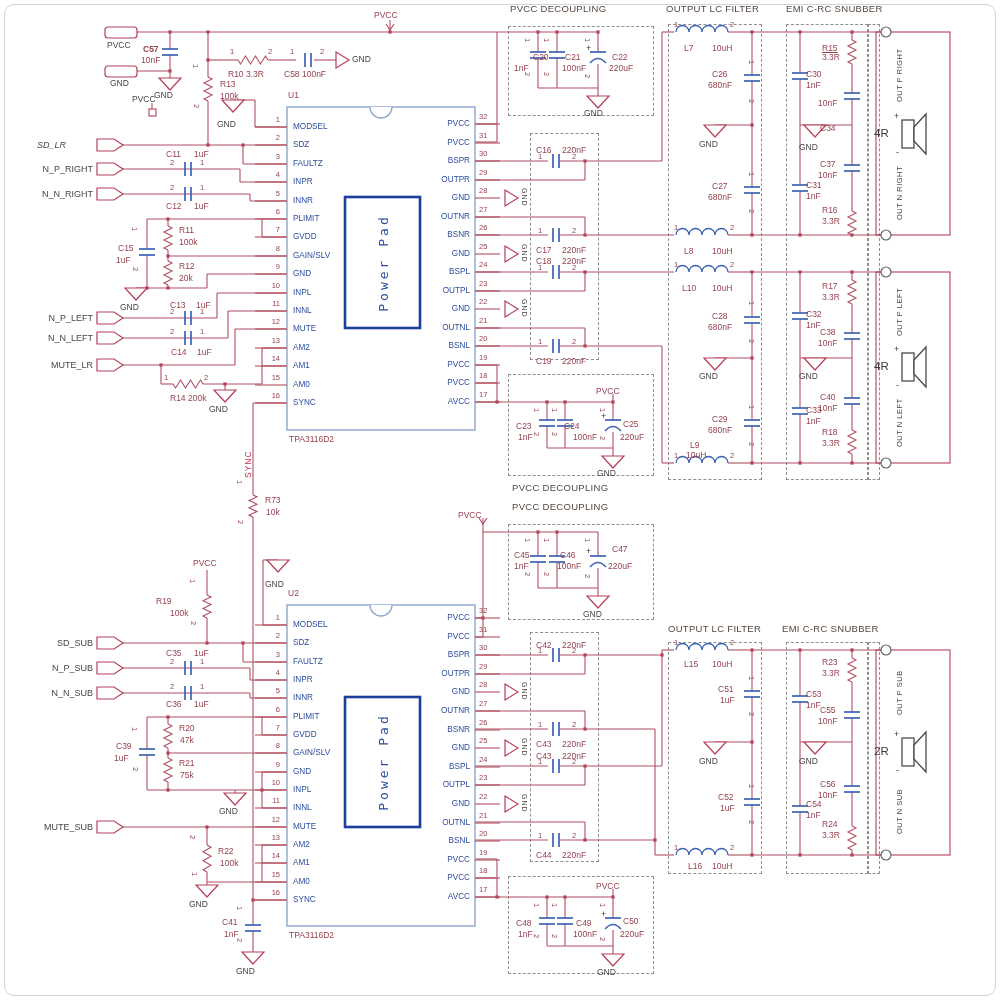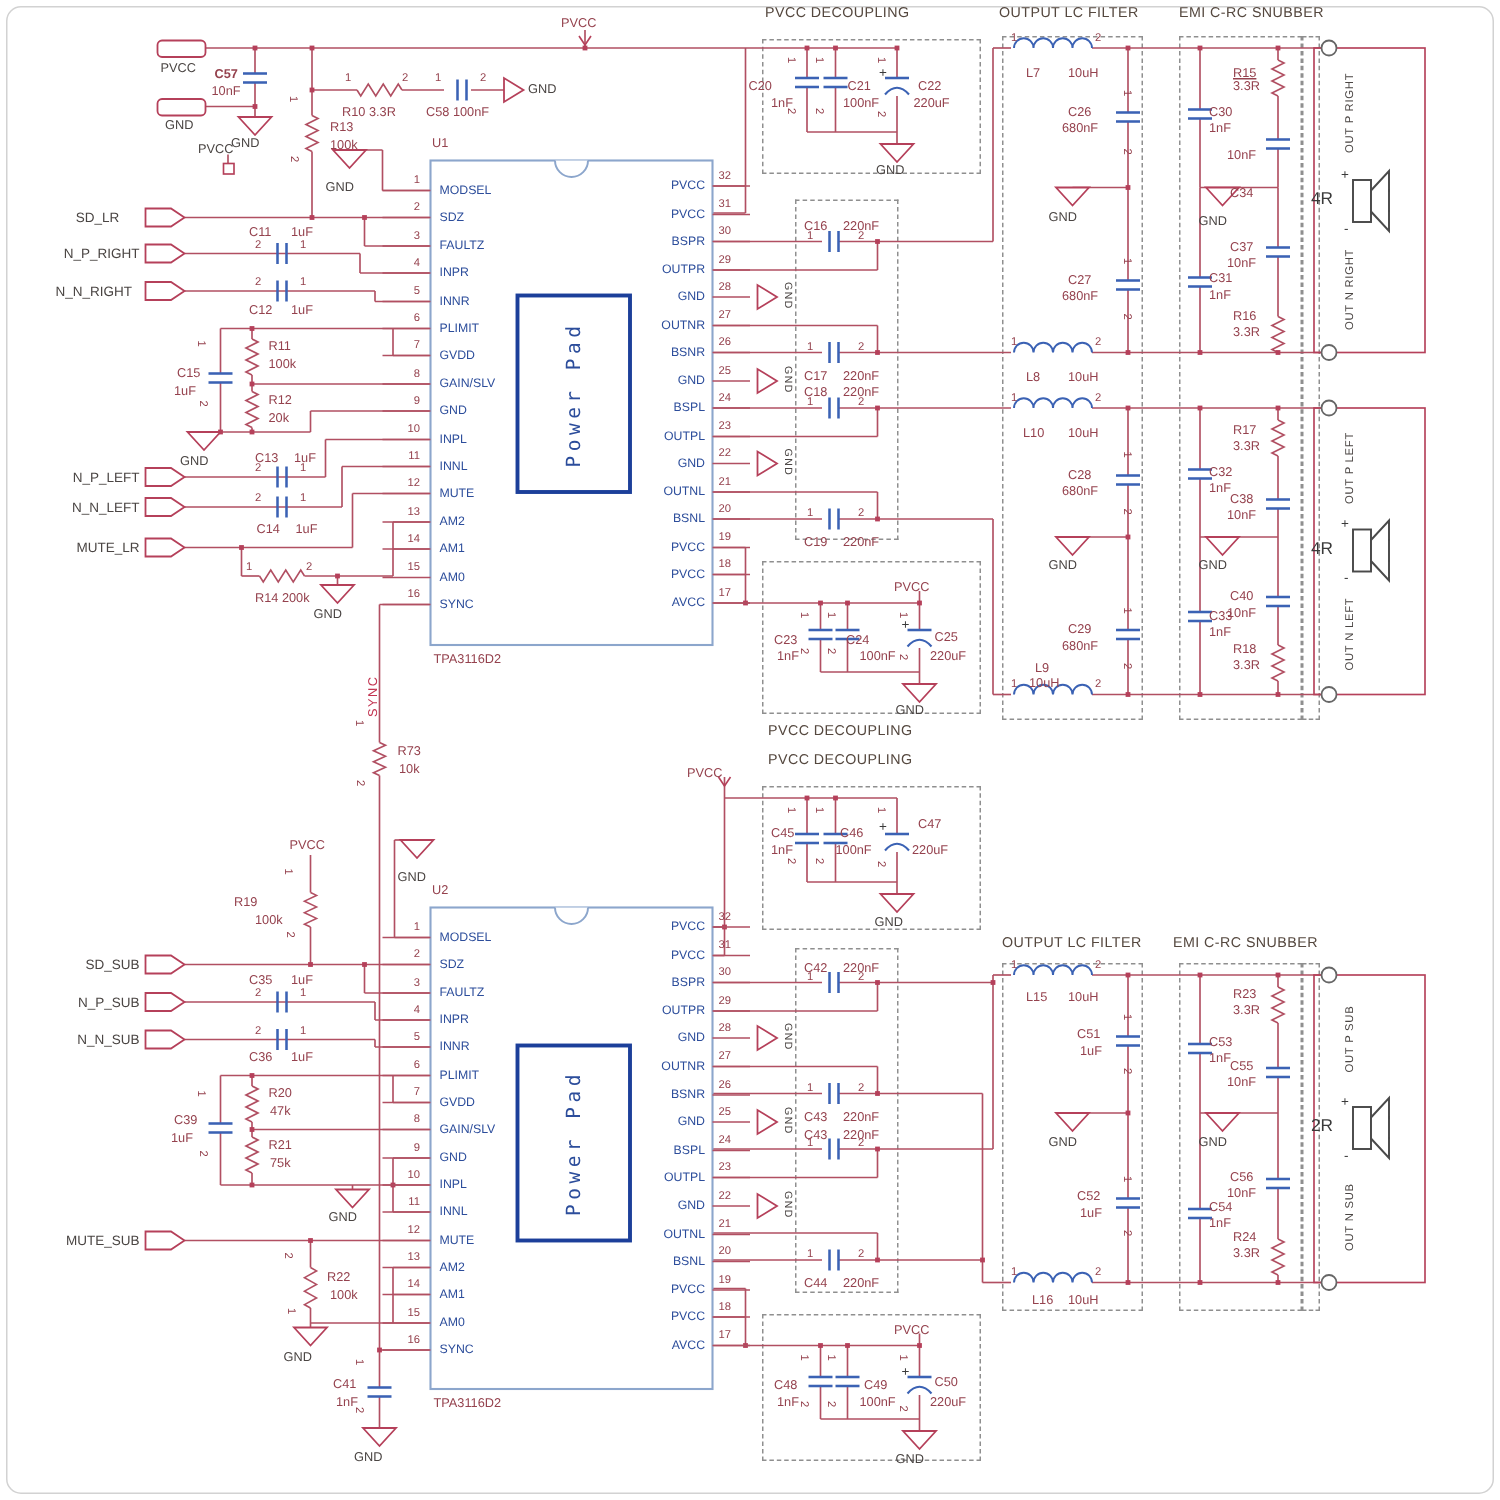--- a/index.html
+++ b/index.html
@@ -755,21 +755,21 @@
     <div class="lb m" style="left: 265px; top: 496px;">R73</div>
     <div class="lb m" style="left: 266px; top: 508px;">10k</div>
     <div class="lb m" style="left: 536px; top: 146px;">C16</div>
     <div class="lb m" style="left: 562px; top: 146px;">220nF</div>
     <div class="lb m" style="left: 536px; top: 246px;">C17</div>
     <div class="lb m" style="left: 562px; top: 246px;">220nF</div>
     <div class="lb m" style="left: 536px; top: 257px;">C18</div>
     <div class="lb m" style="left: 562px; top: 257px;">220nF</div>
     <div class="lb m" style="left: 536px; top: 357px;">C19</div>
     <div class="lb m" style="left: 562px; top: 357px;">220nF</div>
-    <div class="lb m" style="left: 499px; top: 53px;">C20</div>
+    <div class="lb m" style="left: 533px; top: 53px;">C20</div>
     <div class="lb m" style="left: 514px; top: 64px;">1nF</div>
     <div class="lb m" style="left: 565px; top: 53px;">C21</div>
     <div class="lb m" style="left: 562px; top: 64px;">100nF</div>
     <div class="lb m" style="left: 612px; top: 53px;">C22</div>
     <div class="lb m" style="left: 609px; top: 64px;">220uF</div>
     <div class="lb m" style="left: 516px; top: 422px;">C23</div>
     <div class="lb m" style="left: 518px; top: 433px;">1nF</div>
     <div class="lb m" style="left: 564px; top: 422px;">C24</div>
     <div class="lb m" style="left: 573px; top: 433px;">100nF</div>
     <div class="lb m" style="left: 623px; top: 420px;">C25</div>
@@ -976,23 +976,23 @@
     <div class="lb nr" style="left: 755px; top: 712px;">2</div>
     <div class="lb nr" style="left: 755px; top: 784px;">1</div>
     <div class="lb nr" style="left: 755px; top: 820px;">2</div>
     <div class="lb sr" style="left: 244px; top: 478px;">SYNC</div>
     <div class="lb gr" style="left: 521px; top: 188px;">GND</div>
     <div class="lb gr" style="left: 521px; top: 244px;">GND</div>
     <div class="lb gr" style="left: 521px; top: 299px;">GND</div>
     <div class="lb gr" style="left: 521px; top: 682px;">GND</div>
     <div class="lb gr" style="left: 521px; top: 738px;">GND</div>
     <div class="lb gr" style="left: 521px; top: 794px;">GND</div>
-    <div class="lb dl" style="left: 37px; top: 141px; width: 56px; text-align: center;">SD_LR</div>
+    <div class="lb dl" style="left: 37px; top: 141px; width: 56px; text-align: left; font-style: italic;">SD_LR</div>
     <div class="lb dl" style="left: 37px; top: 165px; width: 56px; text-align: right;">N_P_RIGHT</div>
-    <div class="lb dl" style="left: 37px; top: 190px; width: 56px; ">N_N_RIGHT</div>
+    <div class="lb dl" style="left: 37px; top: 190px; width: 56px; text-align: right;">N_N_RIGHT</div>
     <div class="lb dl" style="left: 37px; top: 314px; width: 56px; text-align: right;">N_P_LEFT</div>
     <div class="lb dl" style="left: 37px; top: 334px; width: 56px; text-align: right;">N_N_LEFT</div>
     <div class="lb dl" style="left: 37px; top: 361px; width: 56px; text-align: right;">MUTE_LR</div>
     <div class="lb dl" style="left: 37px; top: 639px; width: 56px; text-align: right;">SD_SUB</div>
     <div class="lb dl" style="left: 37px; top: 664px; width: 56px; text-align: right;">N_P_SUB</div>
     <div class="lb dl" style="left: 37px; top: 689px; width: 56px; text-align: right;">N_N_SUB</div>
     <div class="lb dl" style="left: 37px; top: 823px; width: 56px; text-align: right;">MUTE_SUB</div>
     <div class="lb ohm" style="left: 874px; top: 128px;">4R</div>
     <div class="lb vlab" style="left: 893px; top: 40px; height: 70px; width: 14px;">OUT P RIGHT</div>
     <div class="lb vlab" style="left: 893px; top: 158px; height: 69px; width: 14px;">OUT N RIGHT</div>

